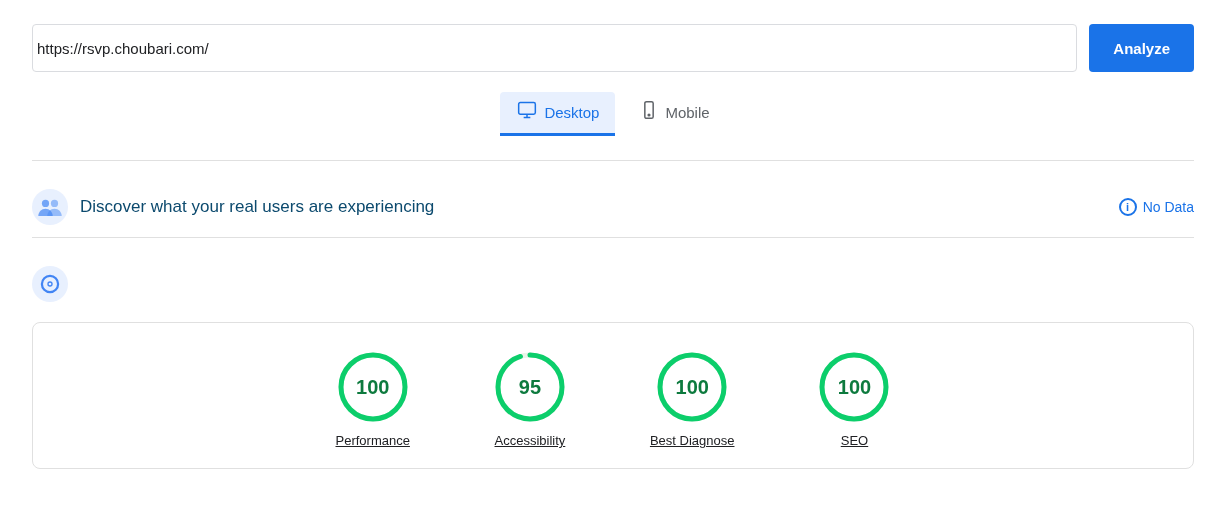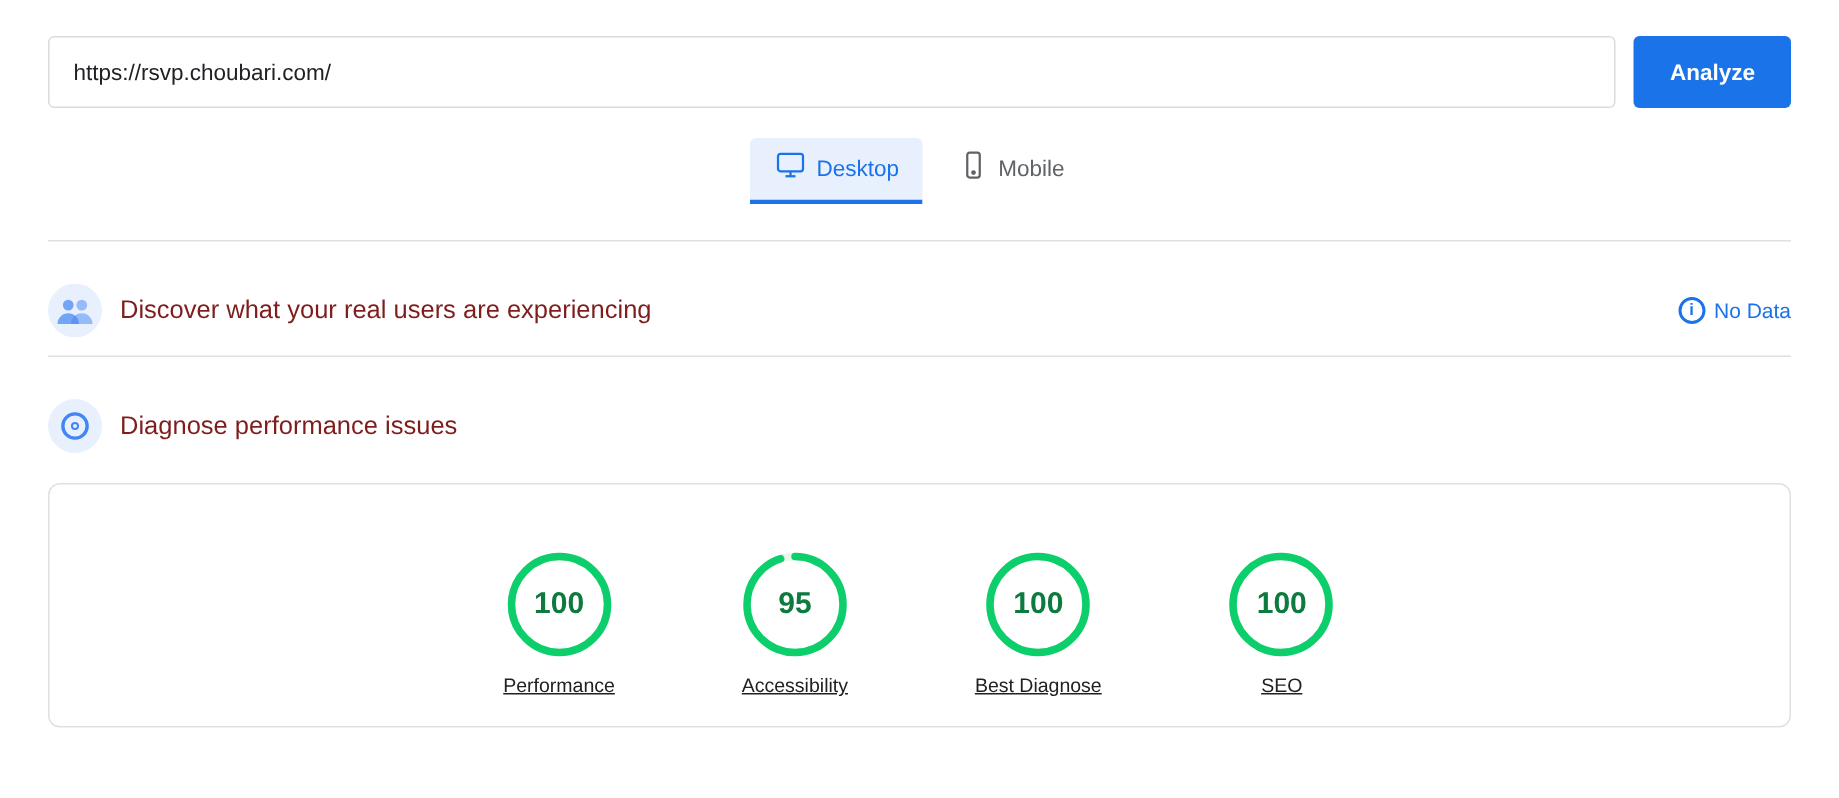--- a/index.html
+++ b/index.html
@@ -28,21 +28,21 @@
       align-items: center;
       gap: 12px;
       margin-bottom: 20px;
     }
 
     .url-input {
       flex: 1;
       height: 48px;
       border: 1px solid #dadce0;
       border-radius: 4px;
-      padding: 0 16px;
+      padding: 0 4px;
       font-size: 15px;
       color: #202124;
       outline: none;
     }
 
     .analyze-btn {
       background: #1a73e8;
       color: #ffffff;
       border: none;
       border-radius: 4px;
@@ -94,21 +94,21 @@
     .section-row {
       display: flex;
       align-items: center;
       gap: 12px;
       padding: 12px 0;
     }
 
     .section-title {
       font-size: 17px;
       font-weight: 500;
-      color: #7f1d1d;
+      color: #0c4a6e;
       flex: 1;
     }
 
     .no-data-area {
       display: flex;
       align-items: center;
       gap: 6px;
       color: #1a73e8;
       font-size: 14px;
       font-weight: 500;
@@ -124,21 +124,21 @@
       justify-content: center;
       font-size: 11px;
       font-weight: 700;
       color: #1a73e8;
       flex-shrink: 0;
     }
 
     .scores-card {
       border: 1px solid #e0e0e0;
       border-radius: 8px;
-      padding: 44px 0 20px 0;
+      padding: 28px 0 20px 0;
       margin-top: 8px;
       display: flex;
       justify-content: center;
       gap: 84px;
     }
 
     .score-item {
       display: flex;
       flex-direction: column;
       align-items: center;
@@ -254,21 +254,20 @@
 
   <hr class="divider">
 
   <div class="section-row">
     <svg class="users-icon-svg" viewBox="0 0 40 40" fill="none" xmlns="http://www.w3.org/2000/svg">
       <circle cx="20" cy="20" r="20" fill="#e8f0fe"></circle>
       <circle cx="20" cy="20" r="9" fill="none" stroke="#4285f4" stroke-width="2.5"></circle>
       <circle cx="20" cy="20" r="3" fill="#4285f4"></circle>
       <circle cx="20" cy="20" r="1.5" fill="#e8f0fe"></circle>
     </svg>
-    <span class="section-title">Diagnose performance issues</span>
   </div>
 
   <div class="scores-card">
 
     <div class="score-item">
       <div class="score-circle">
         <svg viewBox="0 0 72 72">
           <circle class="track" cx="36" cy="36" r="32"></circle>
           <circle class="fill" cx="36" cy="36" r="32" stroke-dasharray="201.06 201.06" stroke-dashoffset="0"></circle>
         </svg>

